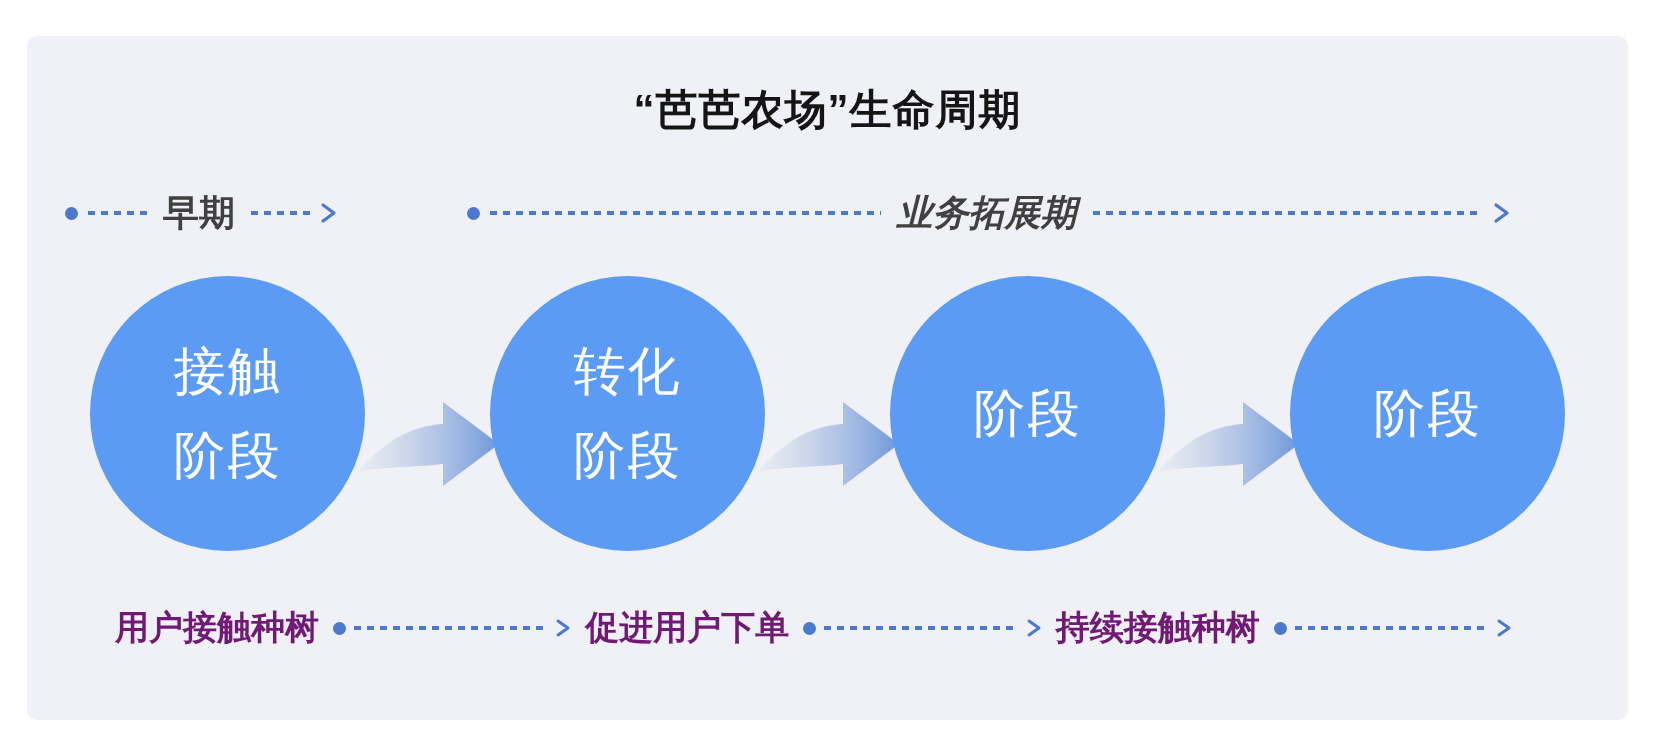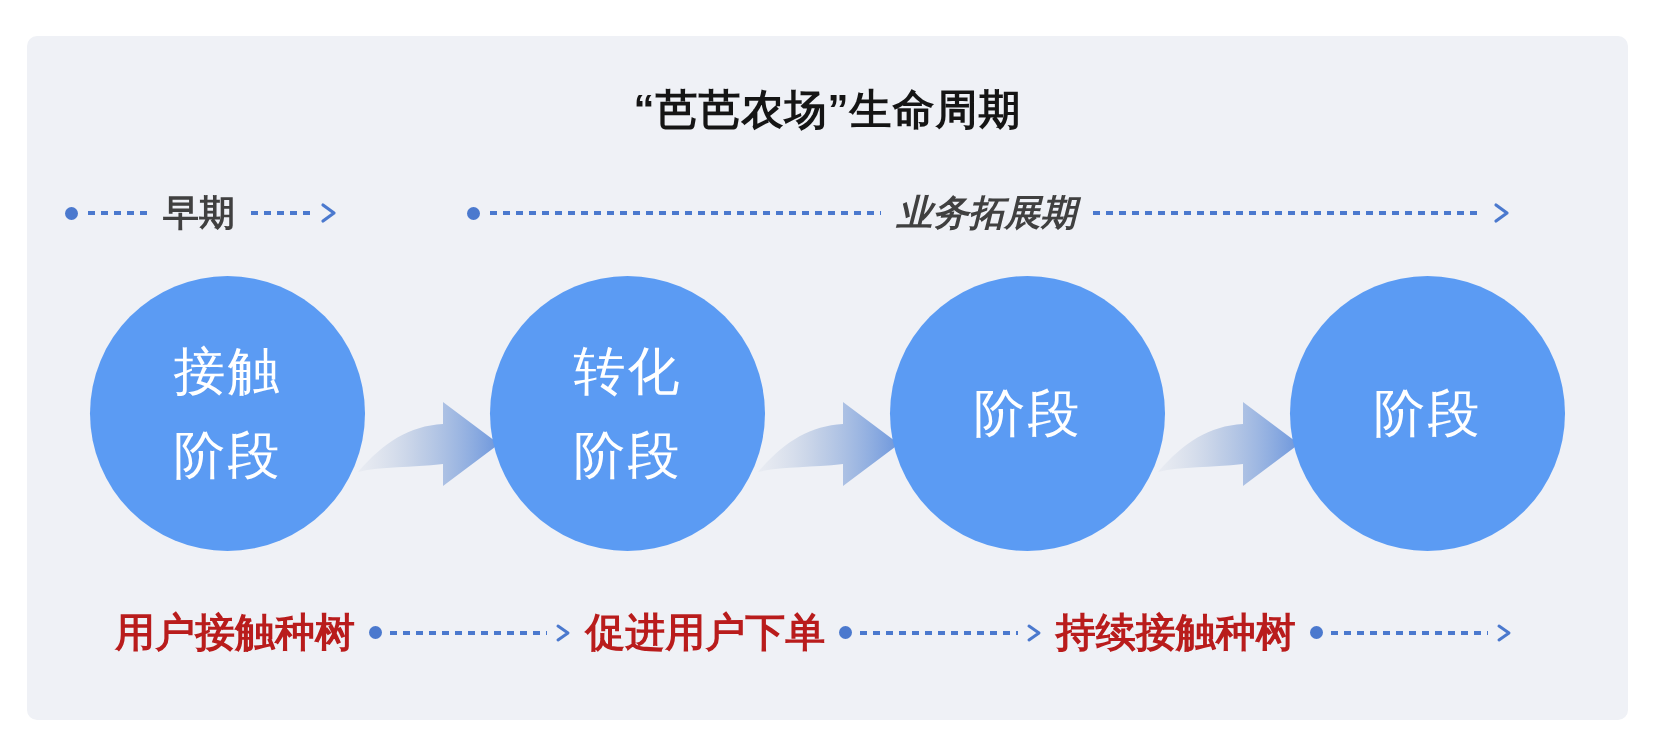--- a/index.html
+++ b/index.html
@@ -73,21 +73,21 @@
   }
   .swoosh-wrap svg { margin: 34px -14px 0 -14px; flex: 0 0 auto; }
 
   
   .caption-row {
     display: flex; align-items: center;
     margin-top: 54px;
     padding: 0 102px 0 88px;
   }
   .caption {
-    color: #b91c1c; font-size: 40px; font-weight: 700;
+    color: #701a75; font-size: 34px; font-weight: 700;
     white-space: nowrap; flex: 0 0 auto;
   }
   .cap-arrow {
     flex: 1; display: flex; align-items: center;
     margin: 0 14px;
   }
   .cap-arrow .dashline { margin: 0 8px; }
 </style>
 </head>
 <body>

